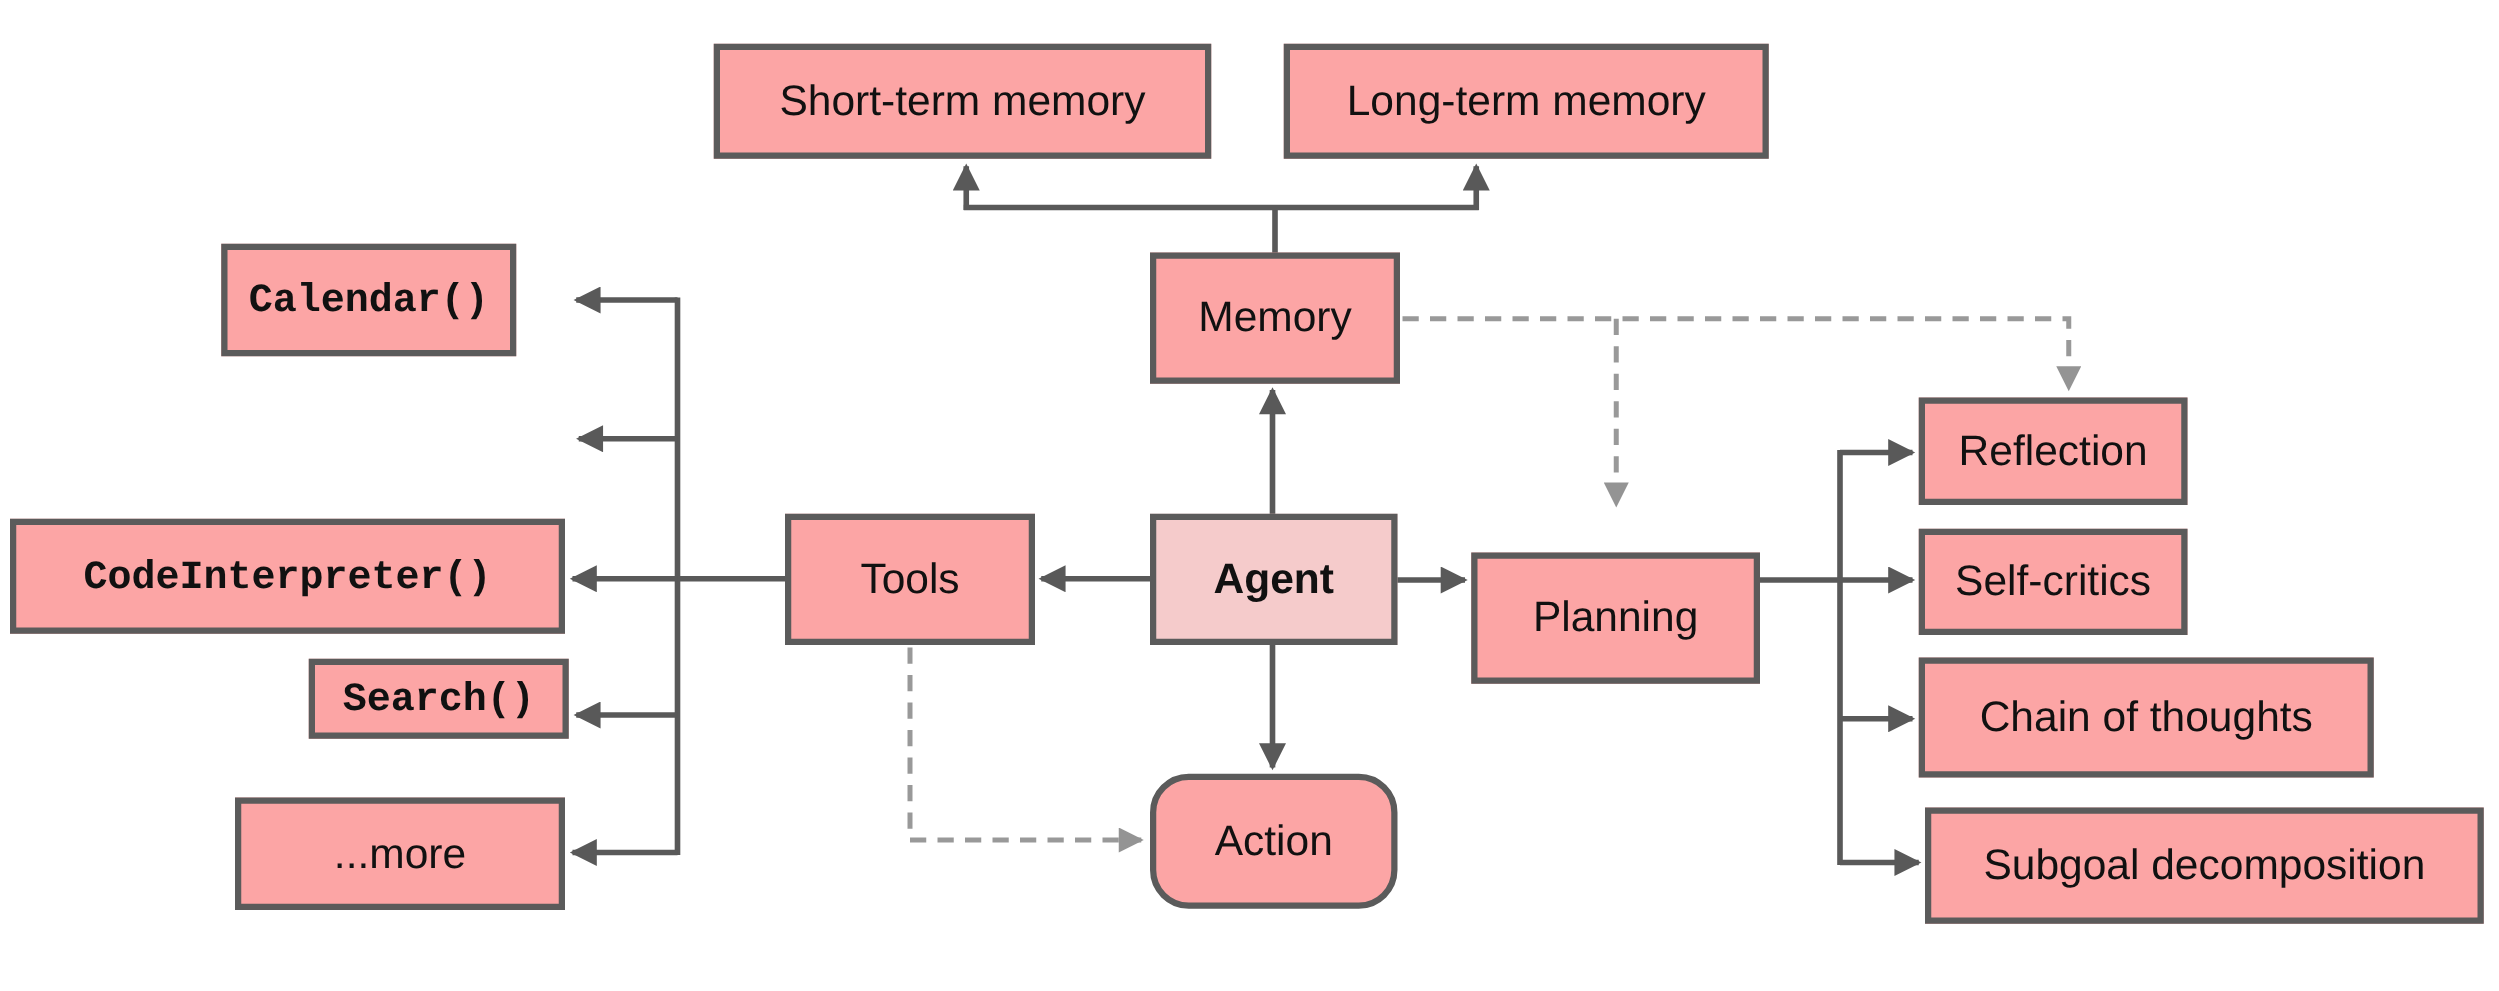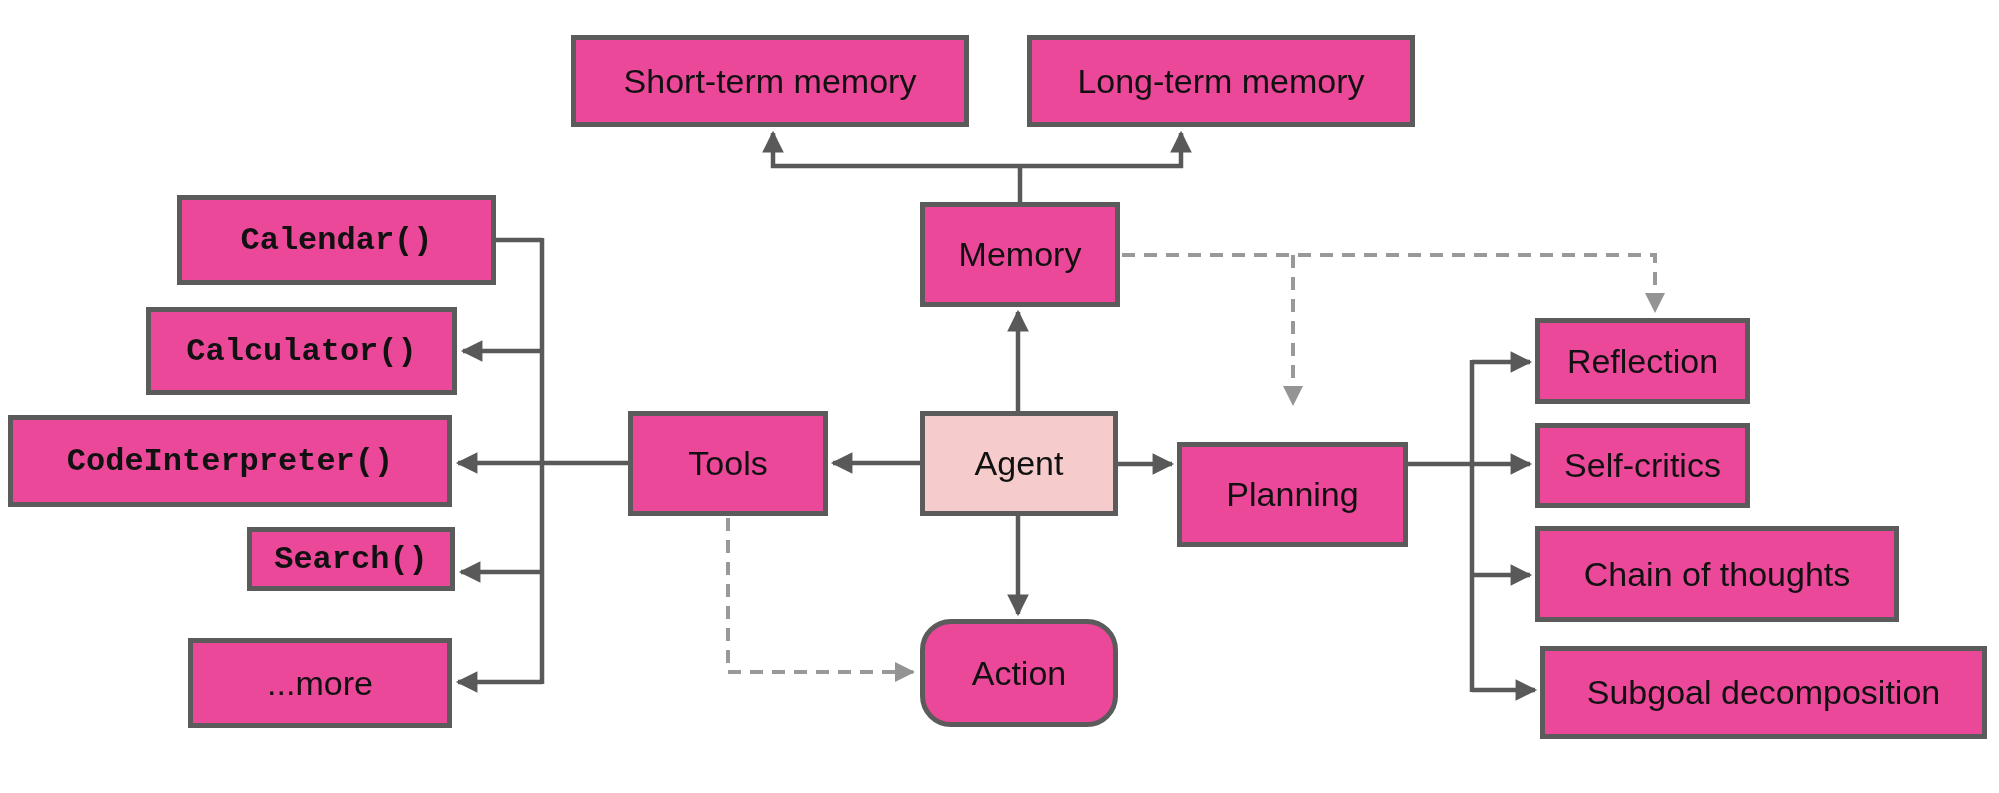--- a/index.html
+++ b/index.html
@@ -1,32 +1,32 @@
 <!DOCTYPE html>
 <html><head>
 <meta charset="utf-8">
 <style>
   html,body{margin:0;padding:0;background:#ffffff;}
   #stage{position:relative;width:1999px;height:793px;background:#ffffff;overflow:hidden;
          font-family:"Liberation Sans", sans-serif;}
   #connectors{position:absolute;left:0;top:0;z-index:0;}
   .node{position:absolute;box-sizing:border-box;display:flex;align-items:center;justify-content:center;
-        background:#ec4899;border:5px solid #5b5b5b;color:#111111;font-size:34px;z-index:1;
+        background:#fca5a5;border:5px solid #5b5b5b;color:#111111;font-size:34px;z-index:1;
         white-space:nowrap;}
-  .node.pink{background:#f5cbcb;font-weight:normal;}
+  .node.pink{background:#f5cbcb;font-weight:bold;}
   .node.mono{font-family:"Liberation Mono", monospace;font-weight:bold;font-size:32px;}
   
   .n-short{left:571px;top:35px;width:398px;height:92px;}
   .n-long{left:987px;top:35px;width:388px;height:92px;margin-left:40px;}
   .n-memory{left:920px;top:202px;width:200px;height:105px;}
   .n-agent{left:920px;top:411px;width:198px;height:105px;}
   .n-tools{left:628px;top:411px;width:200px;height:105px;}
   .n-planning{left:1177px;top:411px;width:231px;height:105px;margin-top:31px;}
   .n-action{left:920px;top:619px;width:198px;height:108px;border-radius:31px;}
-  .n-calendar{left:177px;top:195px;width:319px;height:90px;}
+  .n-calendar{left:177px;top:195px;width:236px;height:90px;}
   .n-calculator{left:146px;top:307px;width:311px;height:88px;}
   .n-codeint{left:8px;top:415px;width:444px;height:92px;}
   .n-search{left:247px;top:527px;width:208px;height:64px;}
   .n-more{left:188px;top:638px;width:264px;height:90px;}
   .n-reflection{left:1535px;top:318px;width:215px;height:86px;}
   .n-selfcritics{left:1535px;top:423px;width:215px;height:85px;}
   .n-chain{left:1535px;top:526px;width:364px;height:96px;}
   .n-subgoal{left:1540px;top:646px;width:447px;height:93px;}
 </style>
 </head>
@@ -81,21 +81,20 @@
 
   <div class="node n-short">Short-term memory</div>
   <div class="node n-long">Long-term memory</div>
   <div class="node n-memory">Memory</div>
   <div class="node pink n-agent">Agent</div>
   <div class="node n-tools">Tools</div>
   <div class="node n-planning">Planning</div>
   <div class="node n-action">Action</div>
 
   <div class="node mono n-calendar">Calendar()</div>
-  <div class="node mono n-calculator">Calculator()</div>
   <div class="node mono n-codeint">CodeInterpreter()</div>
   <div class="node mono n-search">Search()</div>
   <div class="node n-more">...more</div>
 
   <div class="node n-reflection">Reflection</div>
   <div class="node n-selfcritics">Self-critics</div>
   <div class="node n-chain">Chain of thoughts</div>
   <div class="node n-subgoal">Subgoal decomposition</div>
 
 </div>

